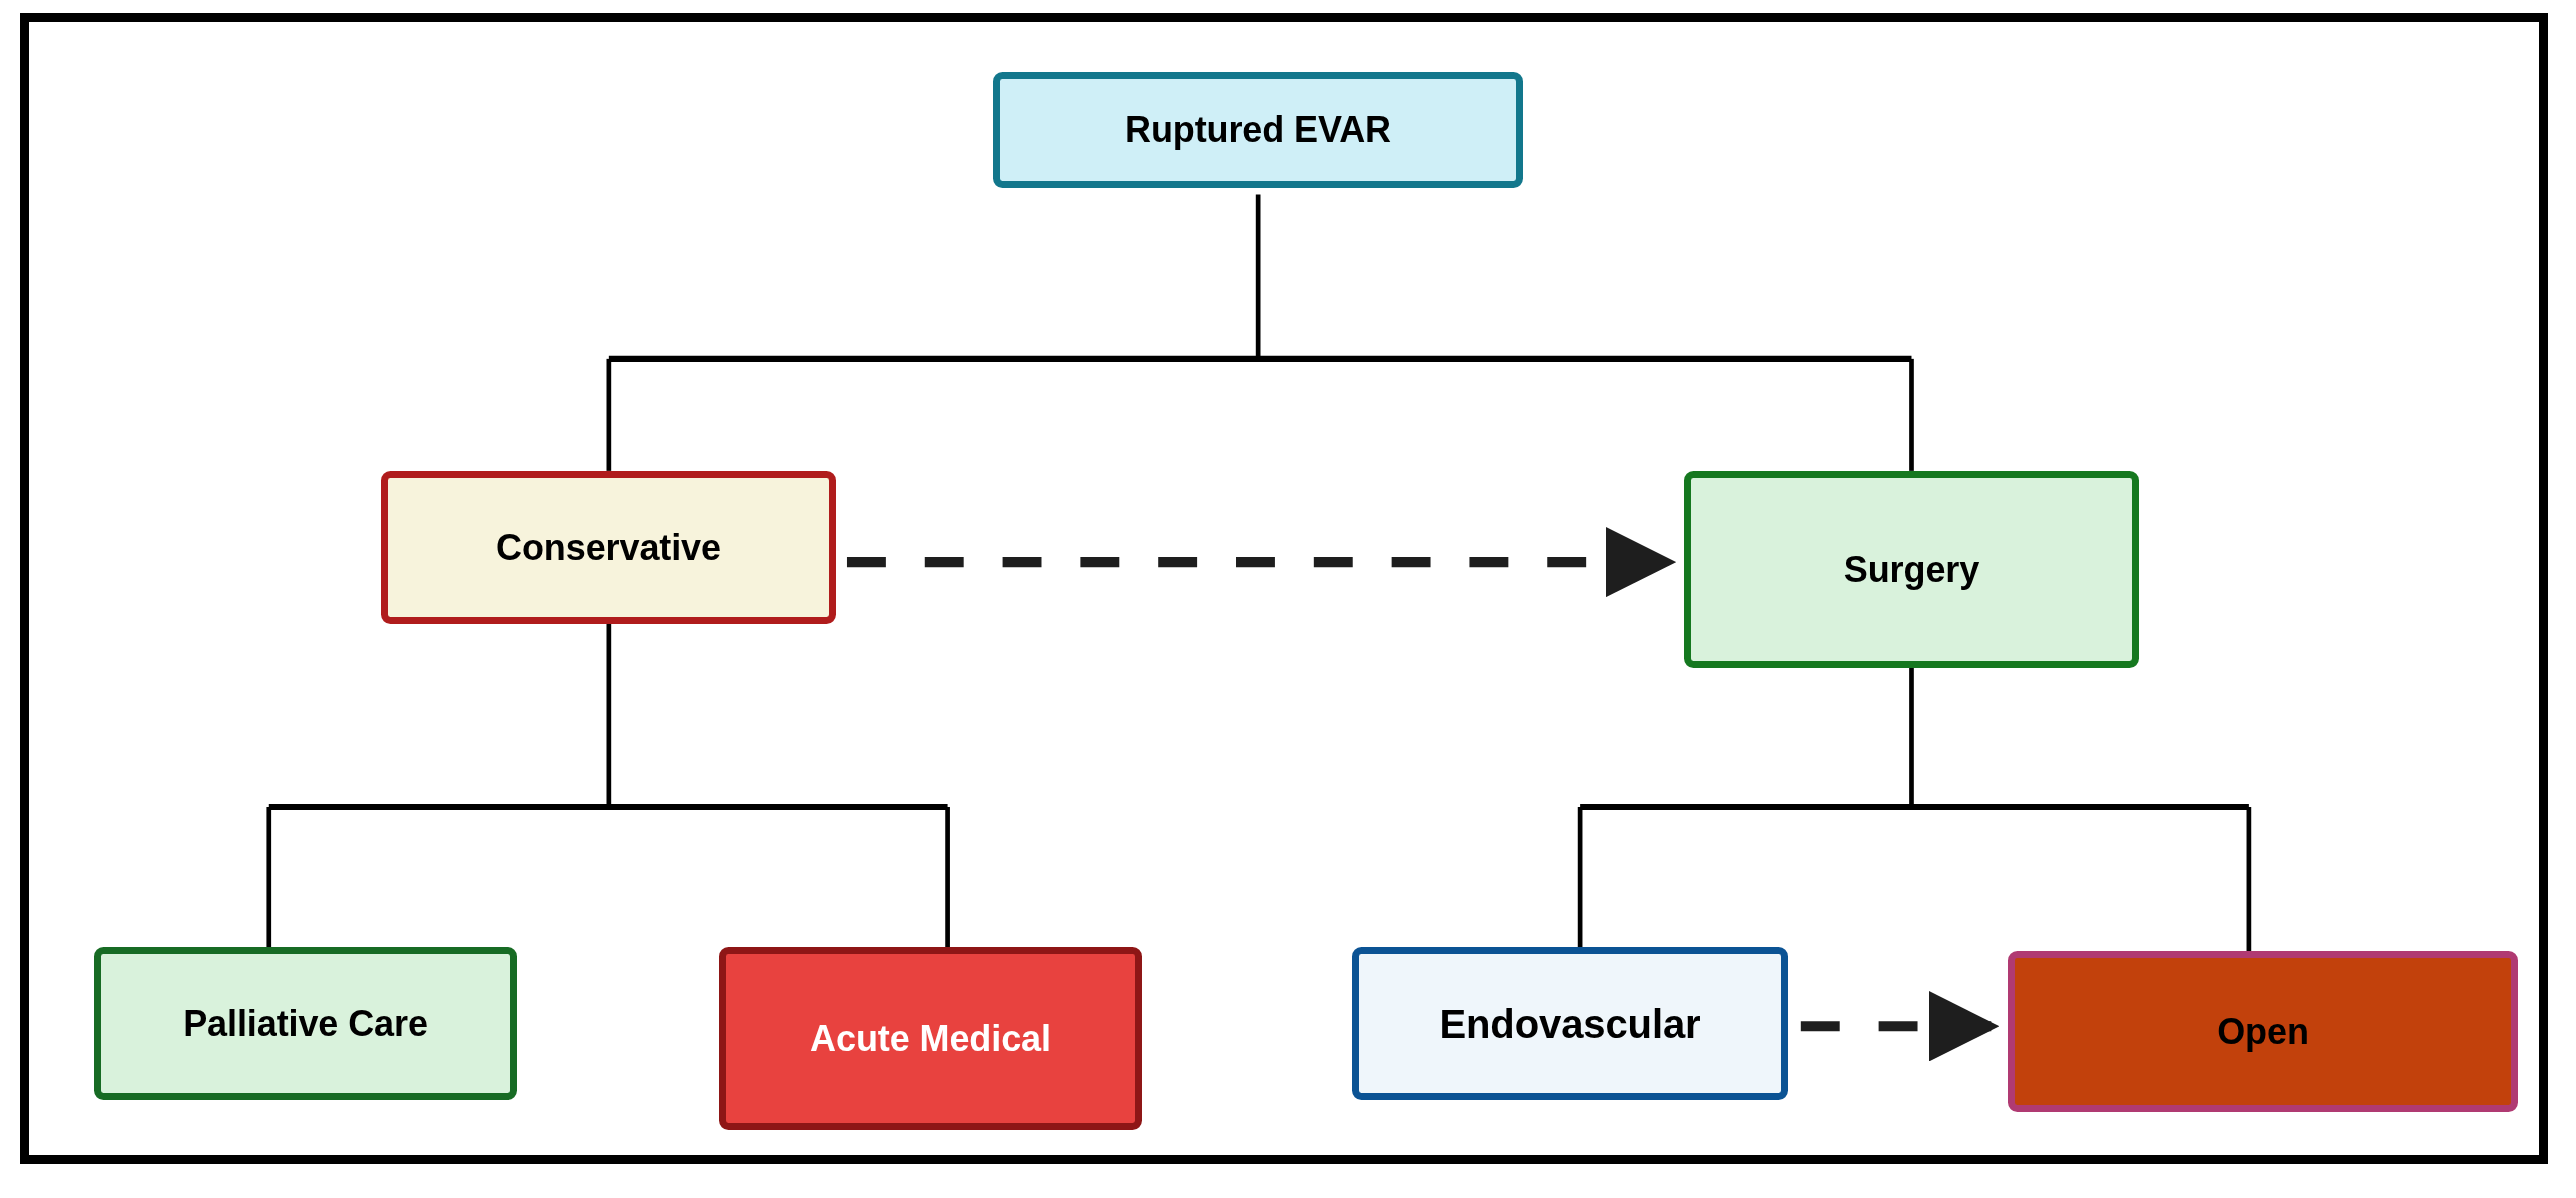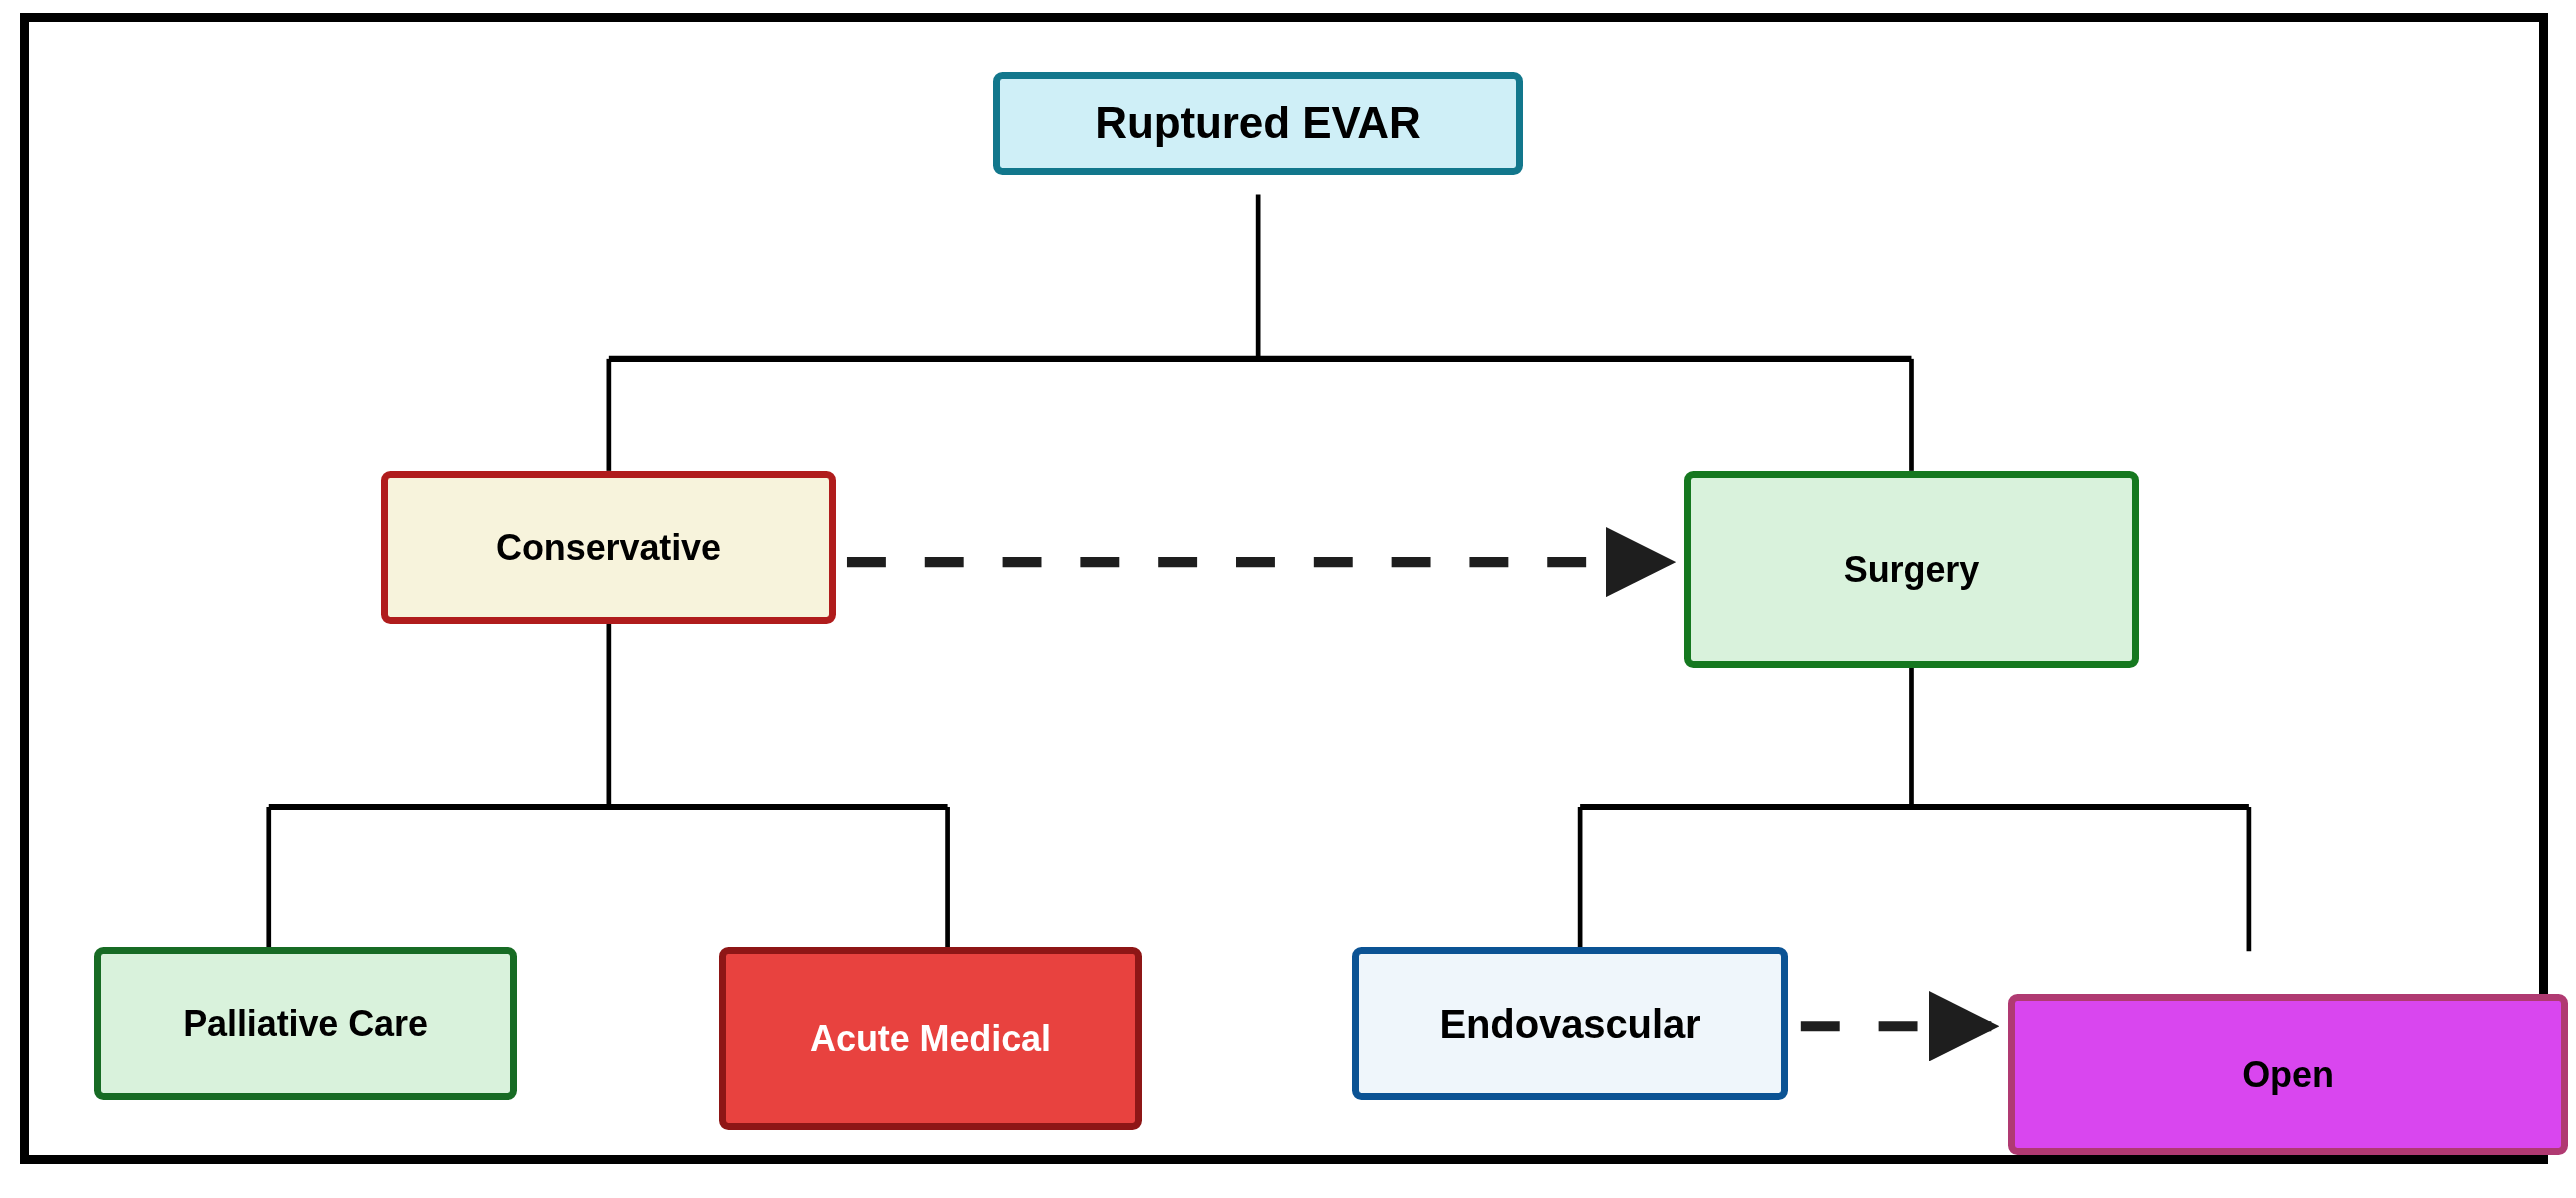--- a/index.html
+++ b/index.html
@@ -90,21 +90,21 @@
       <line x1="2355" y1="1203" x2="3352" y2="1203" stroke="#000000" stroke-width="9"></line>
       <line x1="2355" y1="1203" x2="2355" y2="1412" stroke="#000000" stroke-width="7"></line>
       <line x1="3352" y1="1203" x2="3352" y2="1418" stroke="#000000" stroke-width="7"></line>
     </g>
 
     <line x1="1262" y1="838" x2="2486" y2="838" stroke="#1E1E1E" stroke-width="15" stroke-dasharray="58 58" marker-end="url(#arrowhead)"></line>
 
     <line x1="2684" y1="1530" x2="2968" y2="1530" stroke="#1E1E1E" stroke-width="15" stroke-dasharray="58 58" marker-end="url(#arrowhead)"></line>
   </svg>
 
-  <div class="node" id="n0" style="left: 993px; top: 72px; width: 530px; height: 103px; background: rgb(207, 239, 247); border-color: rgb(18, 119, 140); border-width: 7.4px; color: rgb(0, 0, 0); font-size: 44px;">
+  <div class="node" id="n0" style="left: 993px; top: 72px; width: 530px; height: 116px; background: rgb(207, 239, 247); border-color: rgb(18, 119, 140); border-width: 7.4px; color: rgb(0, 0, 0); font-size: 36px;">
     <span class="node-label">Ruptured EVAR</span>
   </div>
 
   <div class="node" id="n1" style="left: 381px; top: 471px; width: 455px; height: 153px; background: rgb(247, 243, 220); border-color: rgb(176, 28, 28); border-width: 7.4px; color: rgb(0, 0, 0); font-size: 36px;">
     <span class="node-label">Conservative</span>
   </div>
 
   <div class="node" id="n2" style="left: 1684px; top: 471px; width: 455px; height: 197px; background: rgb(217, 242, 220); border-color: rgb(21, 120, 31); border-width: 7.4px; color: rgb(0, 0, 0); font-size: 36px;">
     <span class="node-label">Surgery</span>
   </div>
@@ -114,18 +114,18 @@
   </div>
 
   <div class="node" id="n4" style="left: 719px; top: 947px; width: 423px; height: 183px; background: rgb(232, 66, 63); border-color: rgb(142, 22, 22); border-width: 7.4px; color: rgb(255, 255, 255); font-size: 36px;">
     <span class="node-label">Acute Medical</span>
   </div>
 
   <div class="node" id="n5" style="left: 1352px; top: 947px; width: 436px; height: 153px; background: rgb(239, 246, 251); border-color: rgb(11, 83, 148); border-width: 7.4px; color: rgb(0, 0, 0); font-size: 40px;">
     <span class="node-label">Endovascular</span>
   </div>
 
-  <div class="node" id="n6" style="left: 2008px; top: 994px; width: 560px; height: 161px; background: #d946ef; border-color: rgb(176, 58, 114); border-width: 7.4px; color: rgb(0, 0, 0); font-size: 36px;">
+  <div class="node" id="n6" style="left: 2008px; top: 951px; width: 510px; height: 161px; background: #c2410c; border-color: rgb(176, 58, 114); border-width: 7.4px; color: rgb(0, 0, 0); font-size: 36px;">
     <span class="node-label">Open</span>
   </div>
 
 </div>
 
 
 </body></html>

